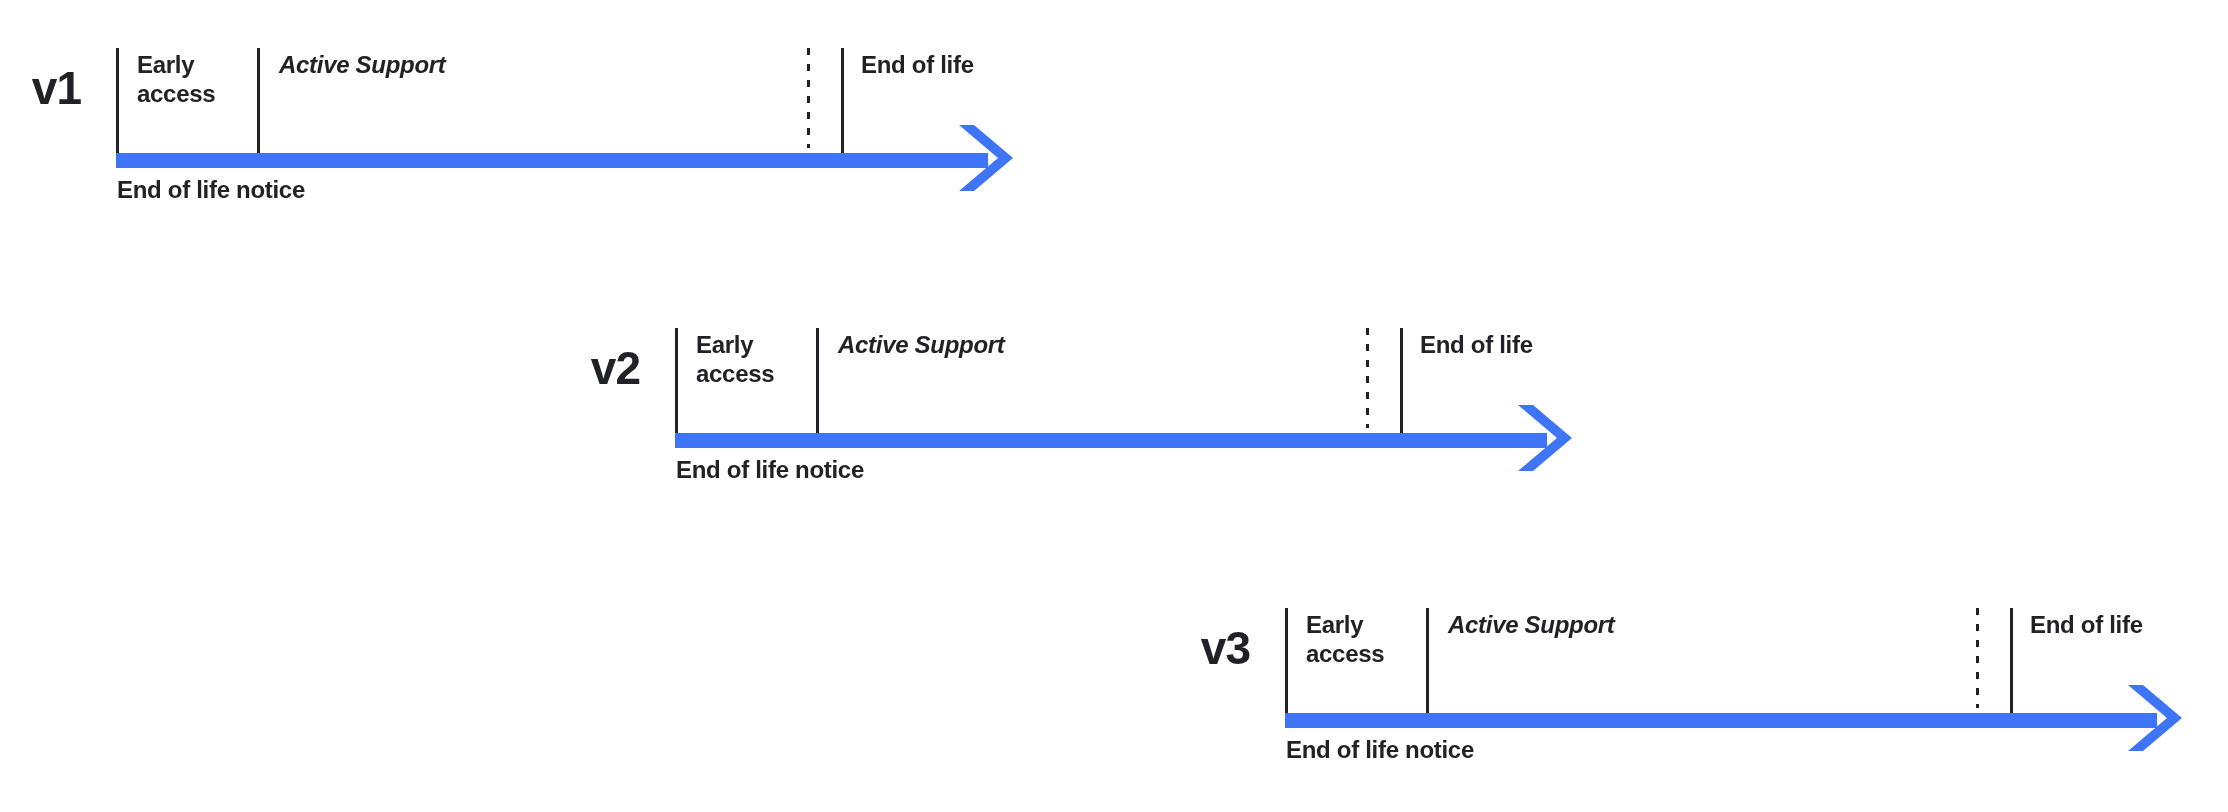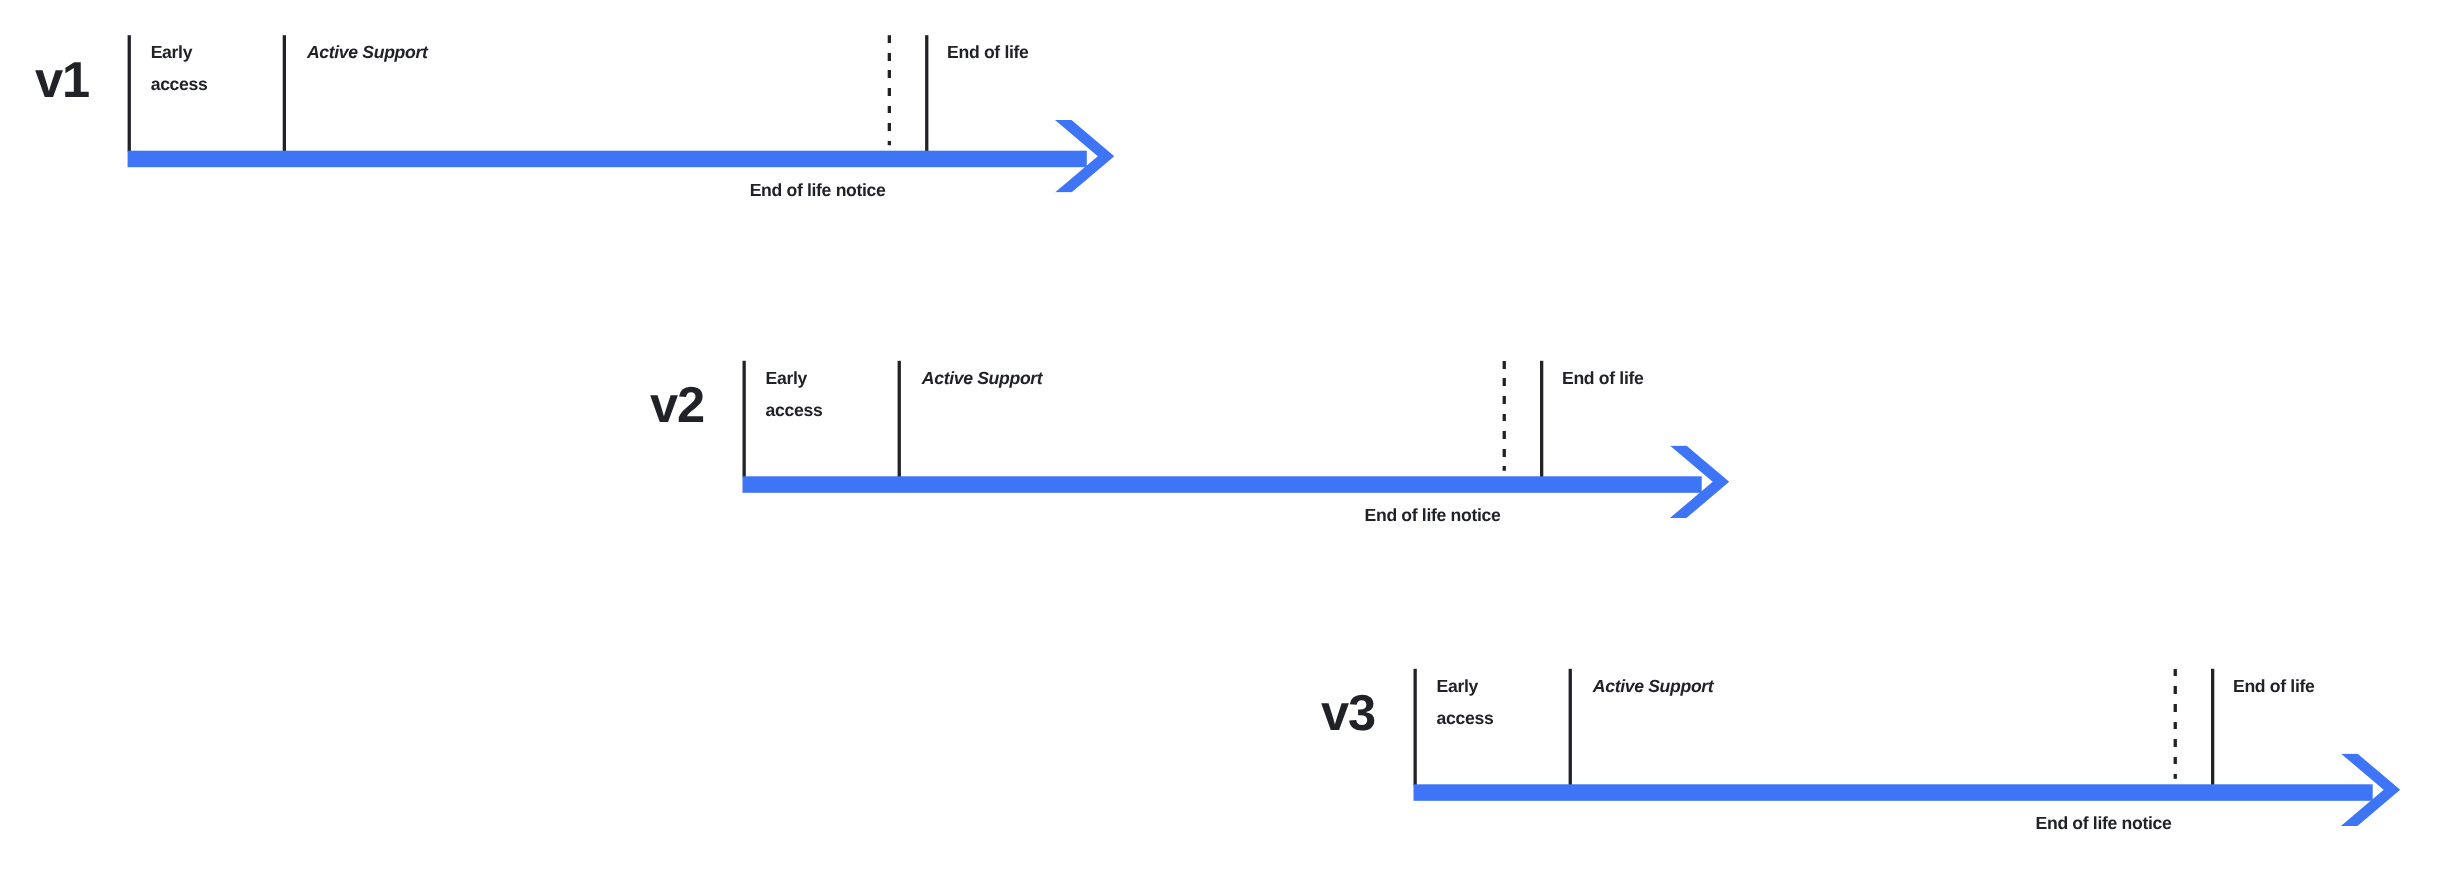--- a/index.html
+++ b/index.html
@@ -7,48 +7,48 @@
     --accent:#3e74f6;
     --bg:#ffffff;
   }
   *{margin:0;padding:0;box-sizing:border-box;}
   html,body{width:2228px;height:812px;background:var(--bg);overflow:hidden;}
   body{font-family:"Liberation Sans",sans-serif;color:var(--ink);}
 
   .canvas{position:relative;width:2228px;height:812px;background:var(--bg);}
 
   .timeline{position:absolute;width:910px;height:175px;}
-  .timeline.t1{left:117px;top:32px;}
+  .timeline.t1{left:117px;top:48px;}
   .timeline.t2{left:676px;top:328px;}
   .timeline.t3{left:1286px;top:608px;padding-left:20px;}
 
   .version{
     position:absolute;left:-110px;top:17px;width:74px;
     text-align:right;font-size:46px;line-height:46px;font-weight:700;
     letter-spacing:-1px;color:var(--ink);
   }
 
   .tick{position:absolute;top:0;width:3px;height:106px;background:var(--ink);}
   .tick.start{left:-1px;}
   .tick.ga{left:140px;}
   .tick.eol{left:724px;}
 
   .tick-dashed{
     position:absolute;top:0;left:690px;width:3px;height:100px;
     background:repeating-linear-gradient(to bottom,var(--ink) 0 7px,transparent 7px 16px);
   }
 
   .label{
-    position:absolute;font-size:16px;line-height:29px;font-weight:700;
+    position:absolute;font-size:24px;line-height:29px;font-weight:700;
     letter-spacing:-0.3px;white-space:pre-line;color:var(--ink);
   }
   .label.early{left:20px;top:2px;}
   .label.active{left:162px;top:2px;font-style:italic;}
   .label.eol-label{left:744px;top:2px;}
-  .label.notice{left:0;top:127px;width:688px;text-align:right;}
+  .label.notice{left:0;top:127px;width:688px;}
 
   .bar{position:absolute;left:-1px;top:105px;width:872px;height:15px;background:var(--accent);}
 
   .arrowhead{
     position:absolute;left:842px;top:77px;width:54px;height:66px;background:var(--accent);
     clip-path:polygon(0 0,15px 0,54px 33px,15px 66px,0 66px,39px 33px);
   }
 </style>
 </head>
 <body>

